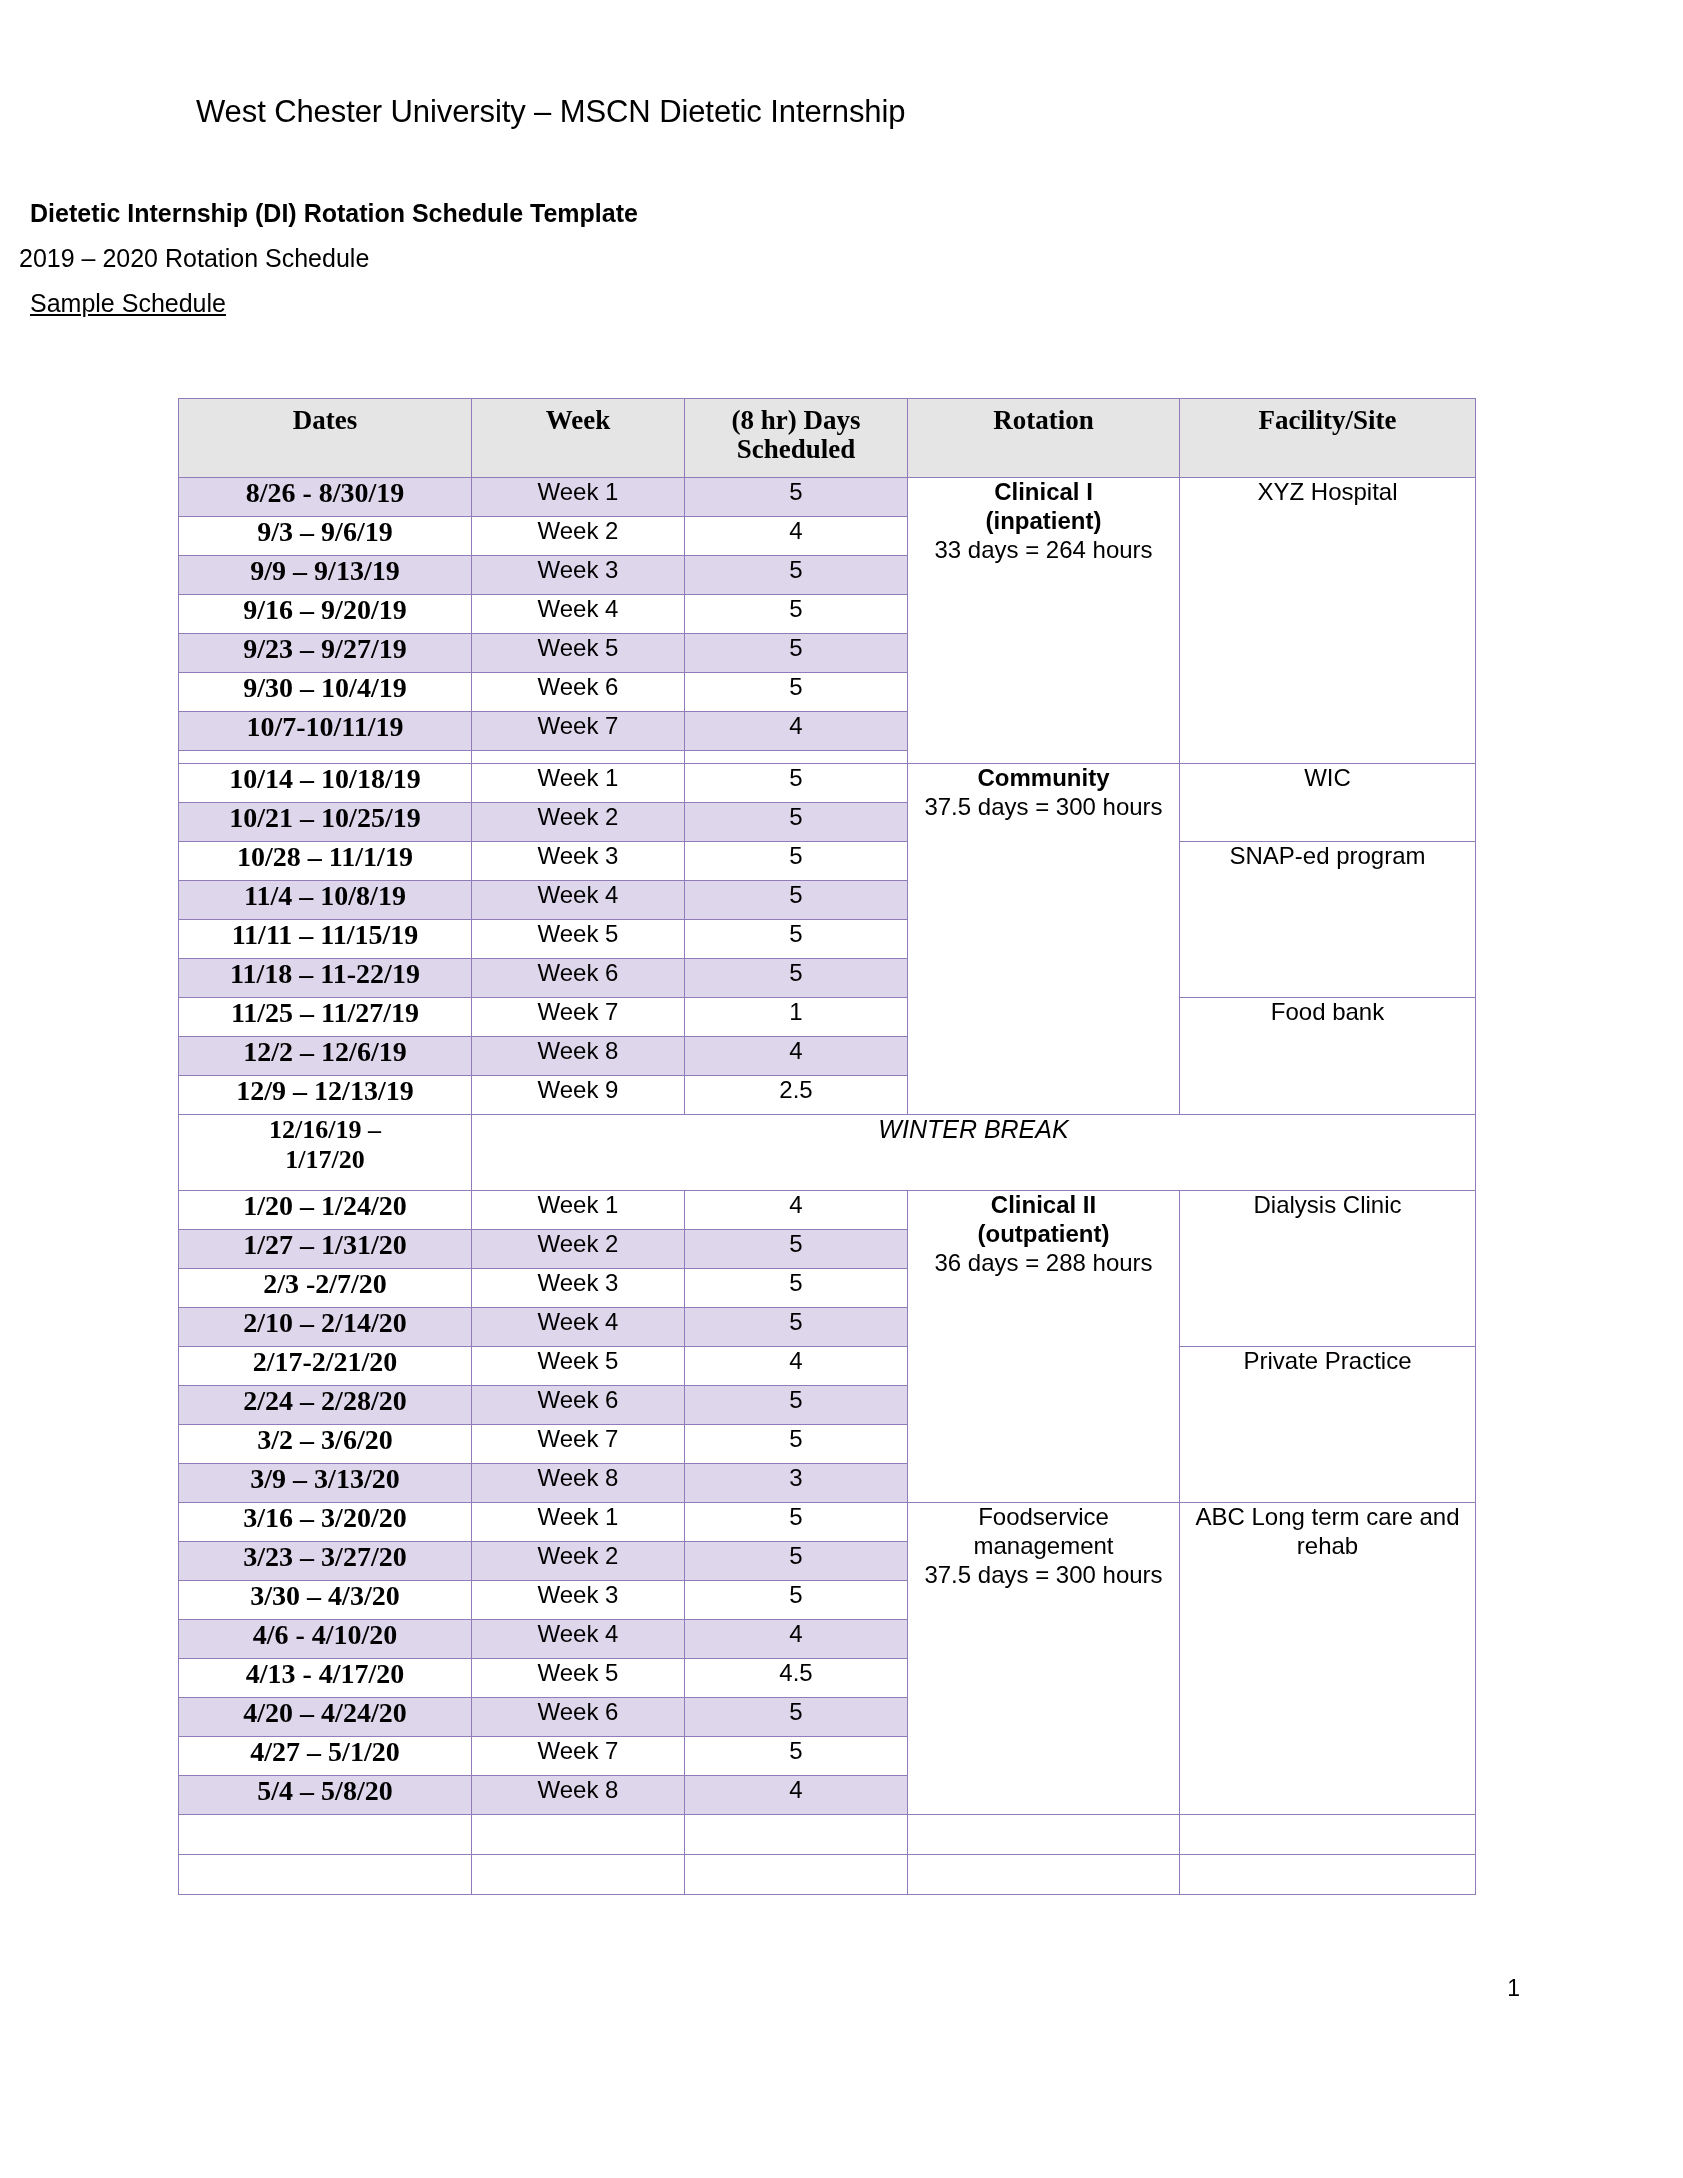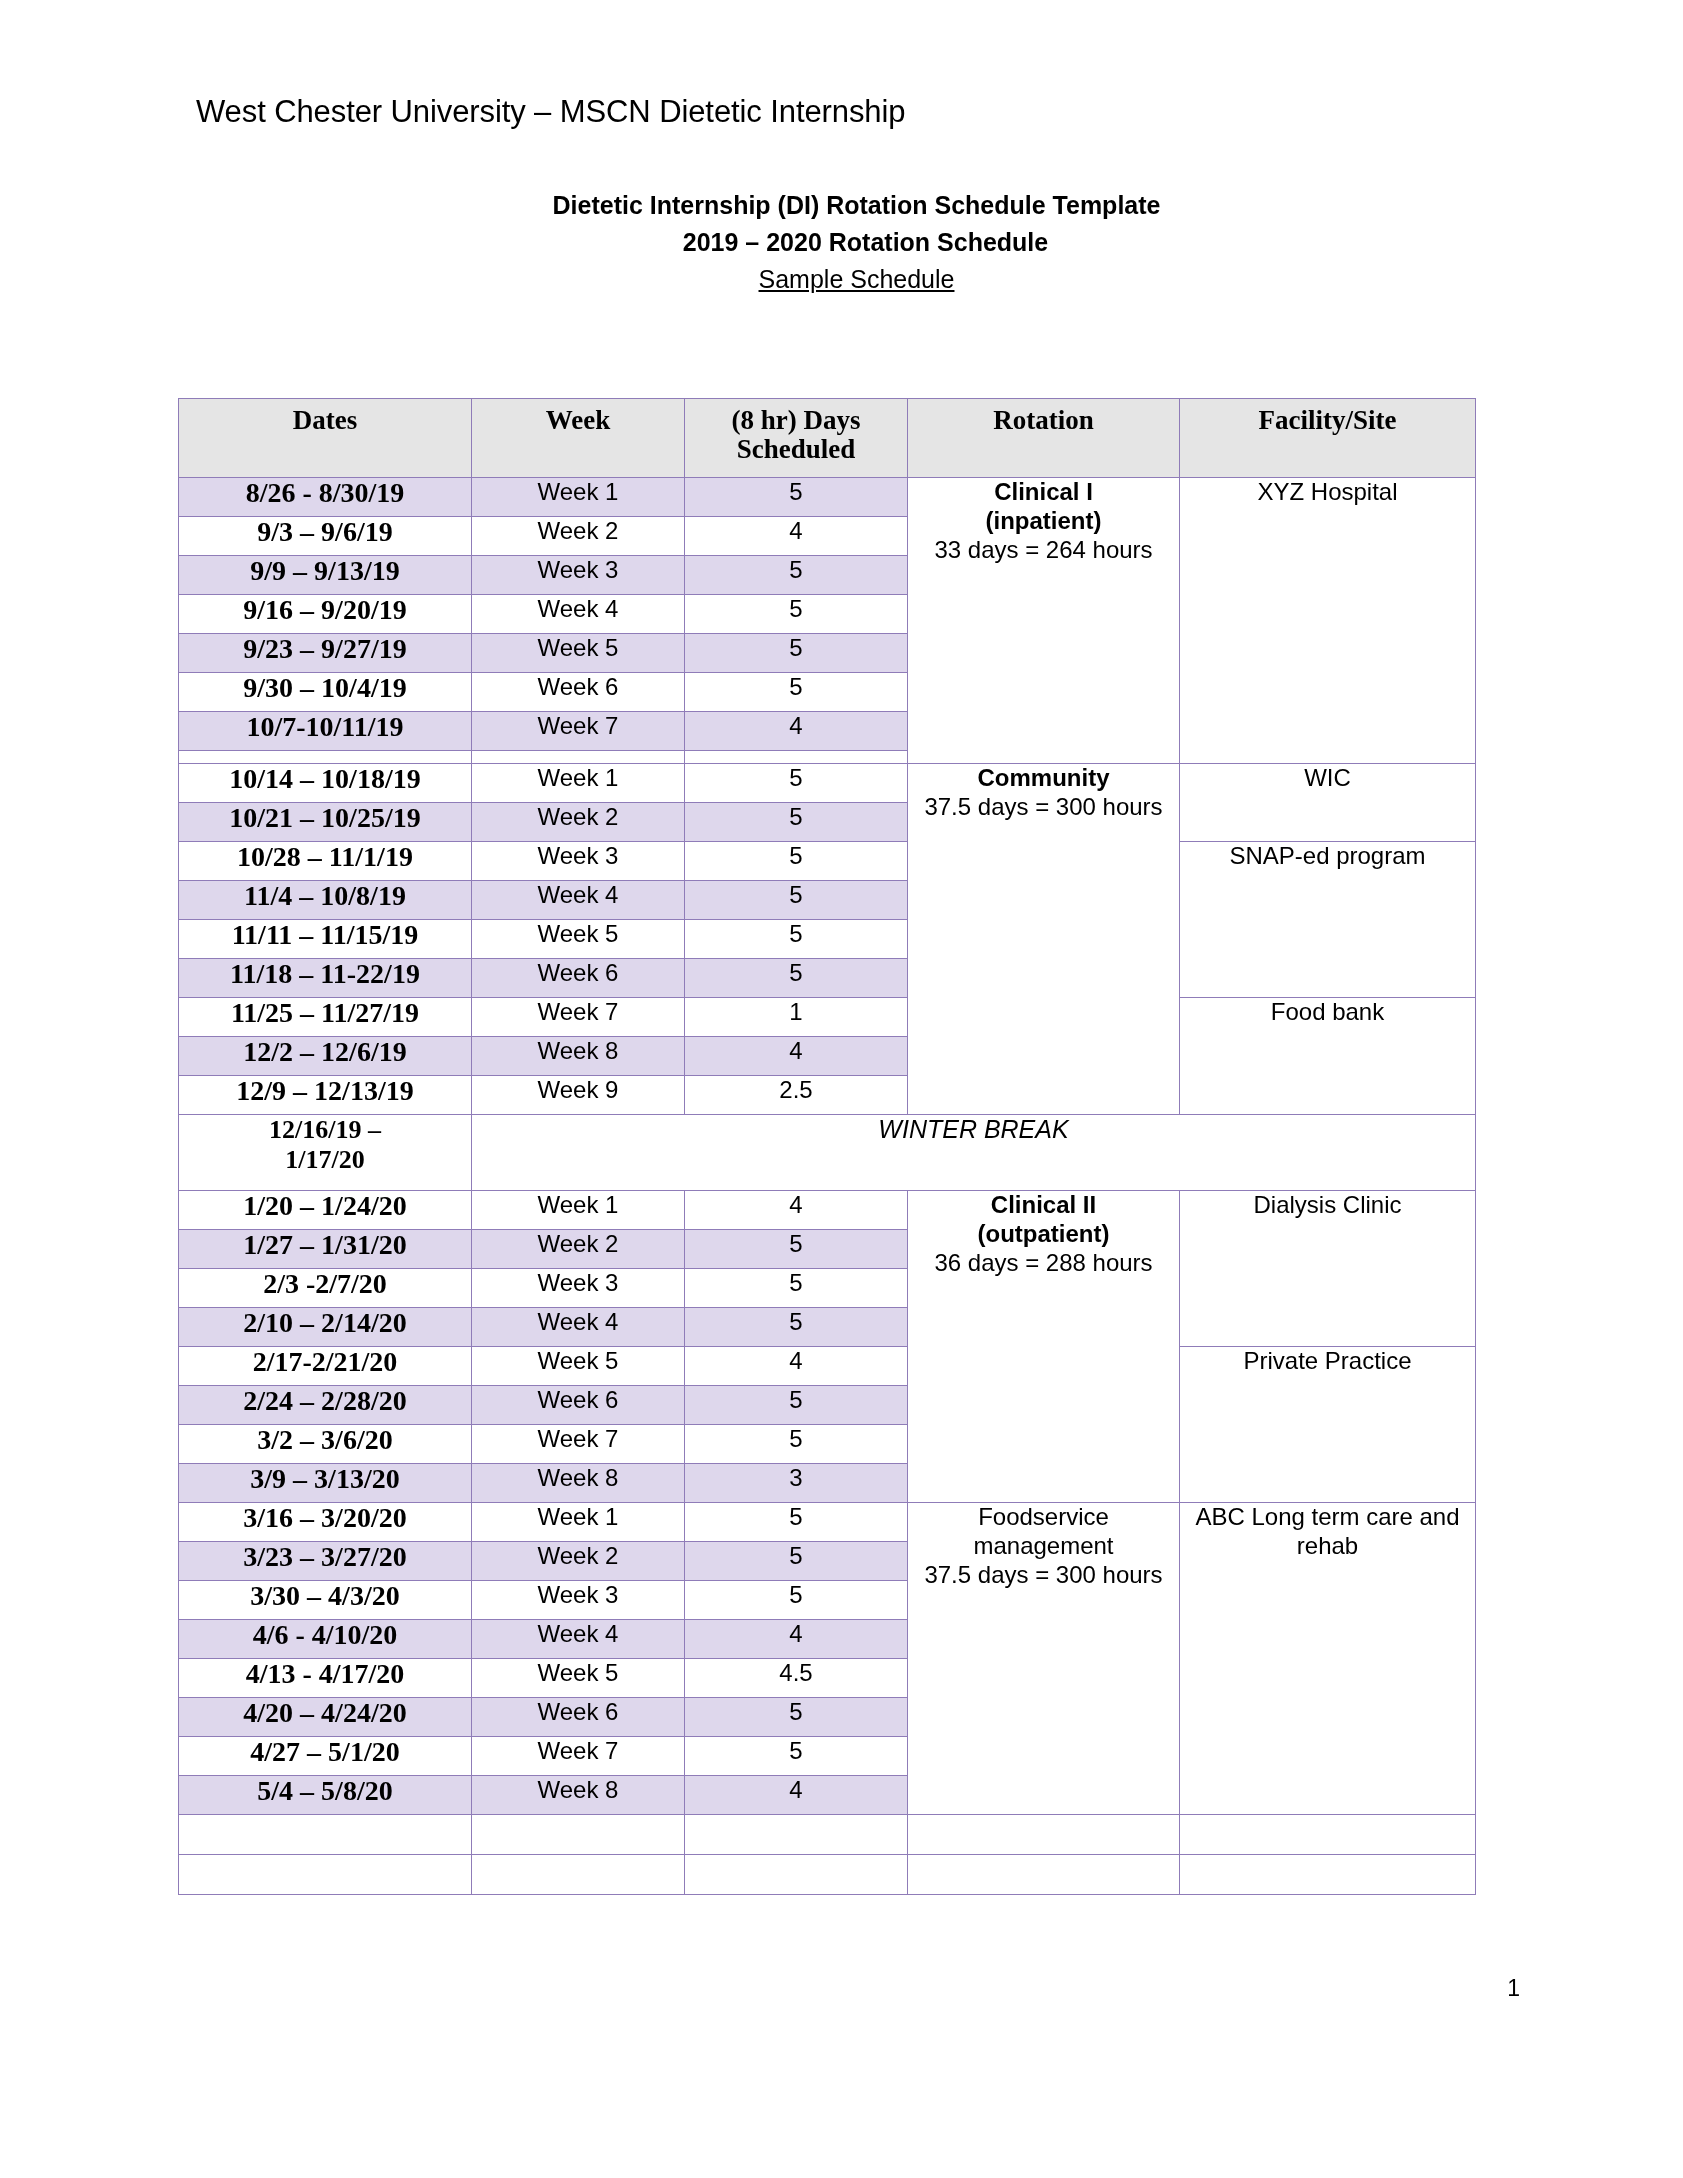--- a/index.html
+++ b/index.html
@@ -36,35 +36,35 @@
   }
 
   .title-block {
     position: absolute;
     left: 0;
     top: 183px;
     width: 1683px;
     text-align: center;
   }
   .title-block .line {
-    text-align: center;
-    margin: 8px auto;
+    text-align: left;
+    margin: 16px auto;
   }
   .title-main {
     font-size: 25px;
     font-weight: bold;
     font-family: "Liberation Sans", sans-serif;
     padding-left: 30px;
   }
   .title-sub {
     font-size: 25px;
-    font-weight: bold;
+    font-weight: normal;
     font-family: "Liberation Sans", sans-serif;
     margin-top: 39px;
-    padding-left: 48px;
+    padding-left: 19px;
   }
   .title-sample {
     font-size: 25px;
     font-weight: normal;
     font-family: "Liberation Sans", sans-serif;
     margin-top: 40px;
     padding-left: 30px;
   }
   .title-sample span {
     text-decoration: underline;

